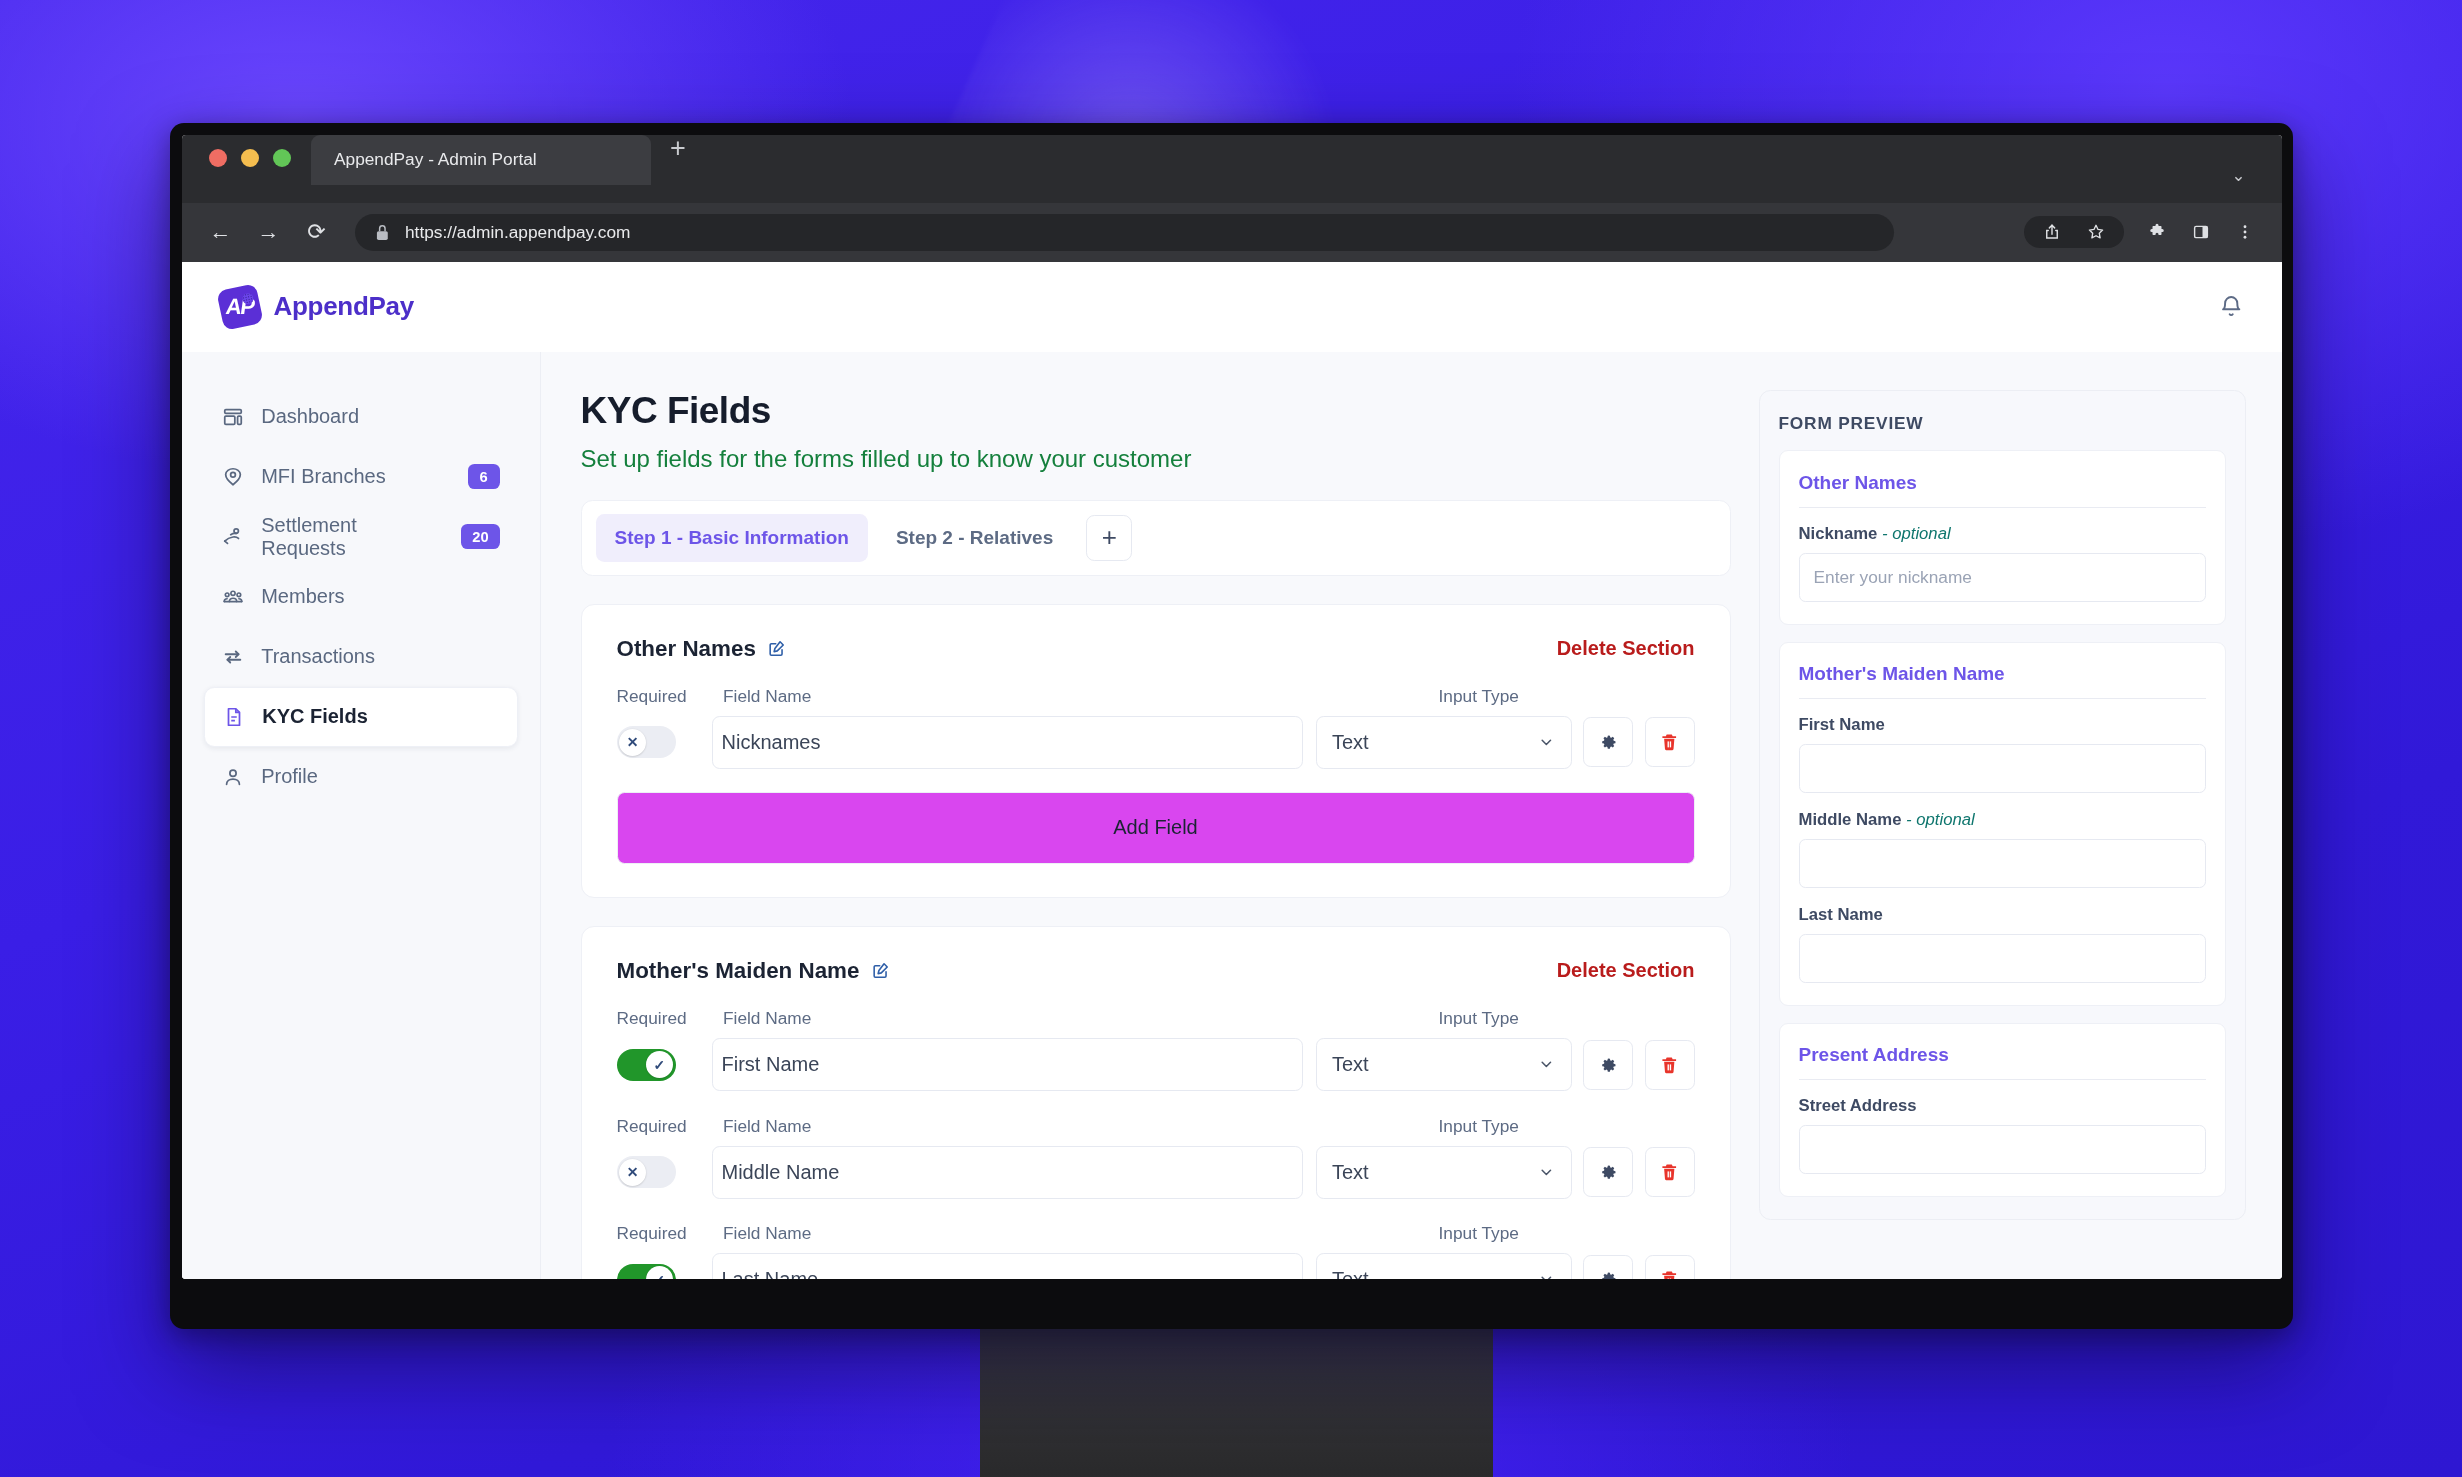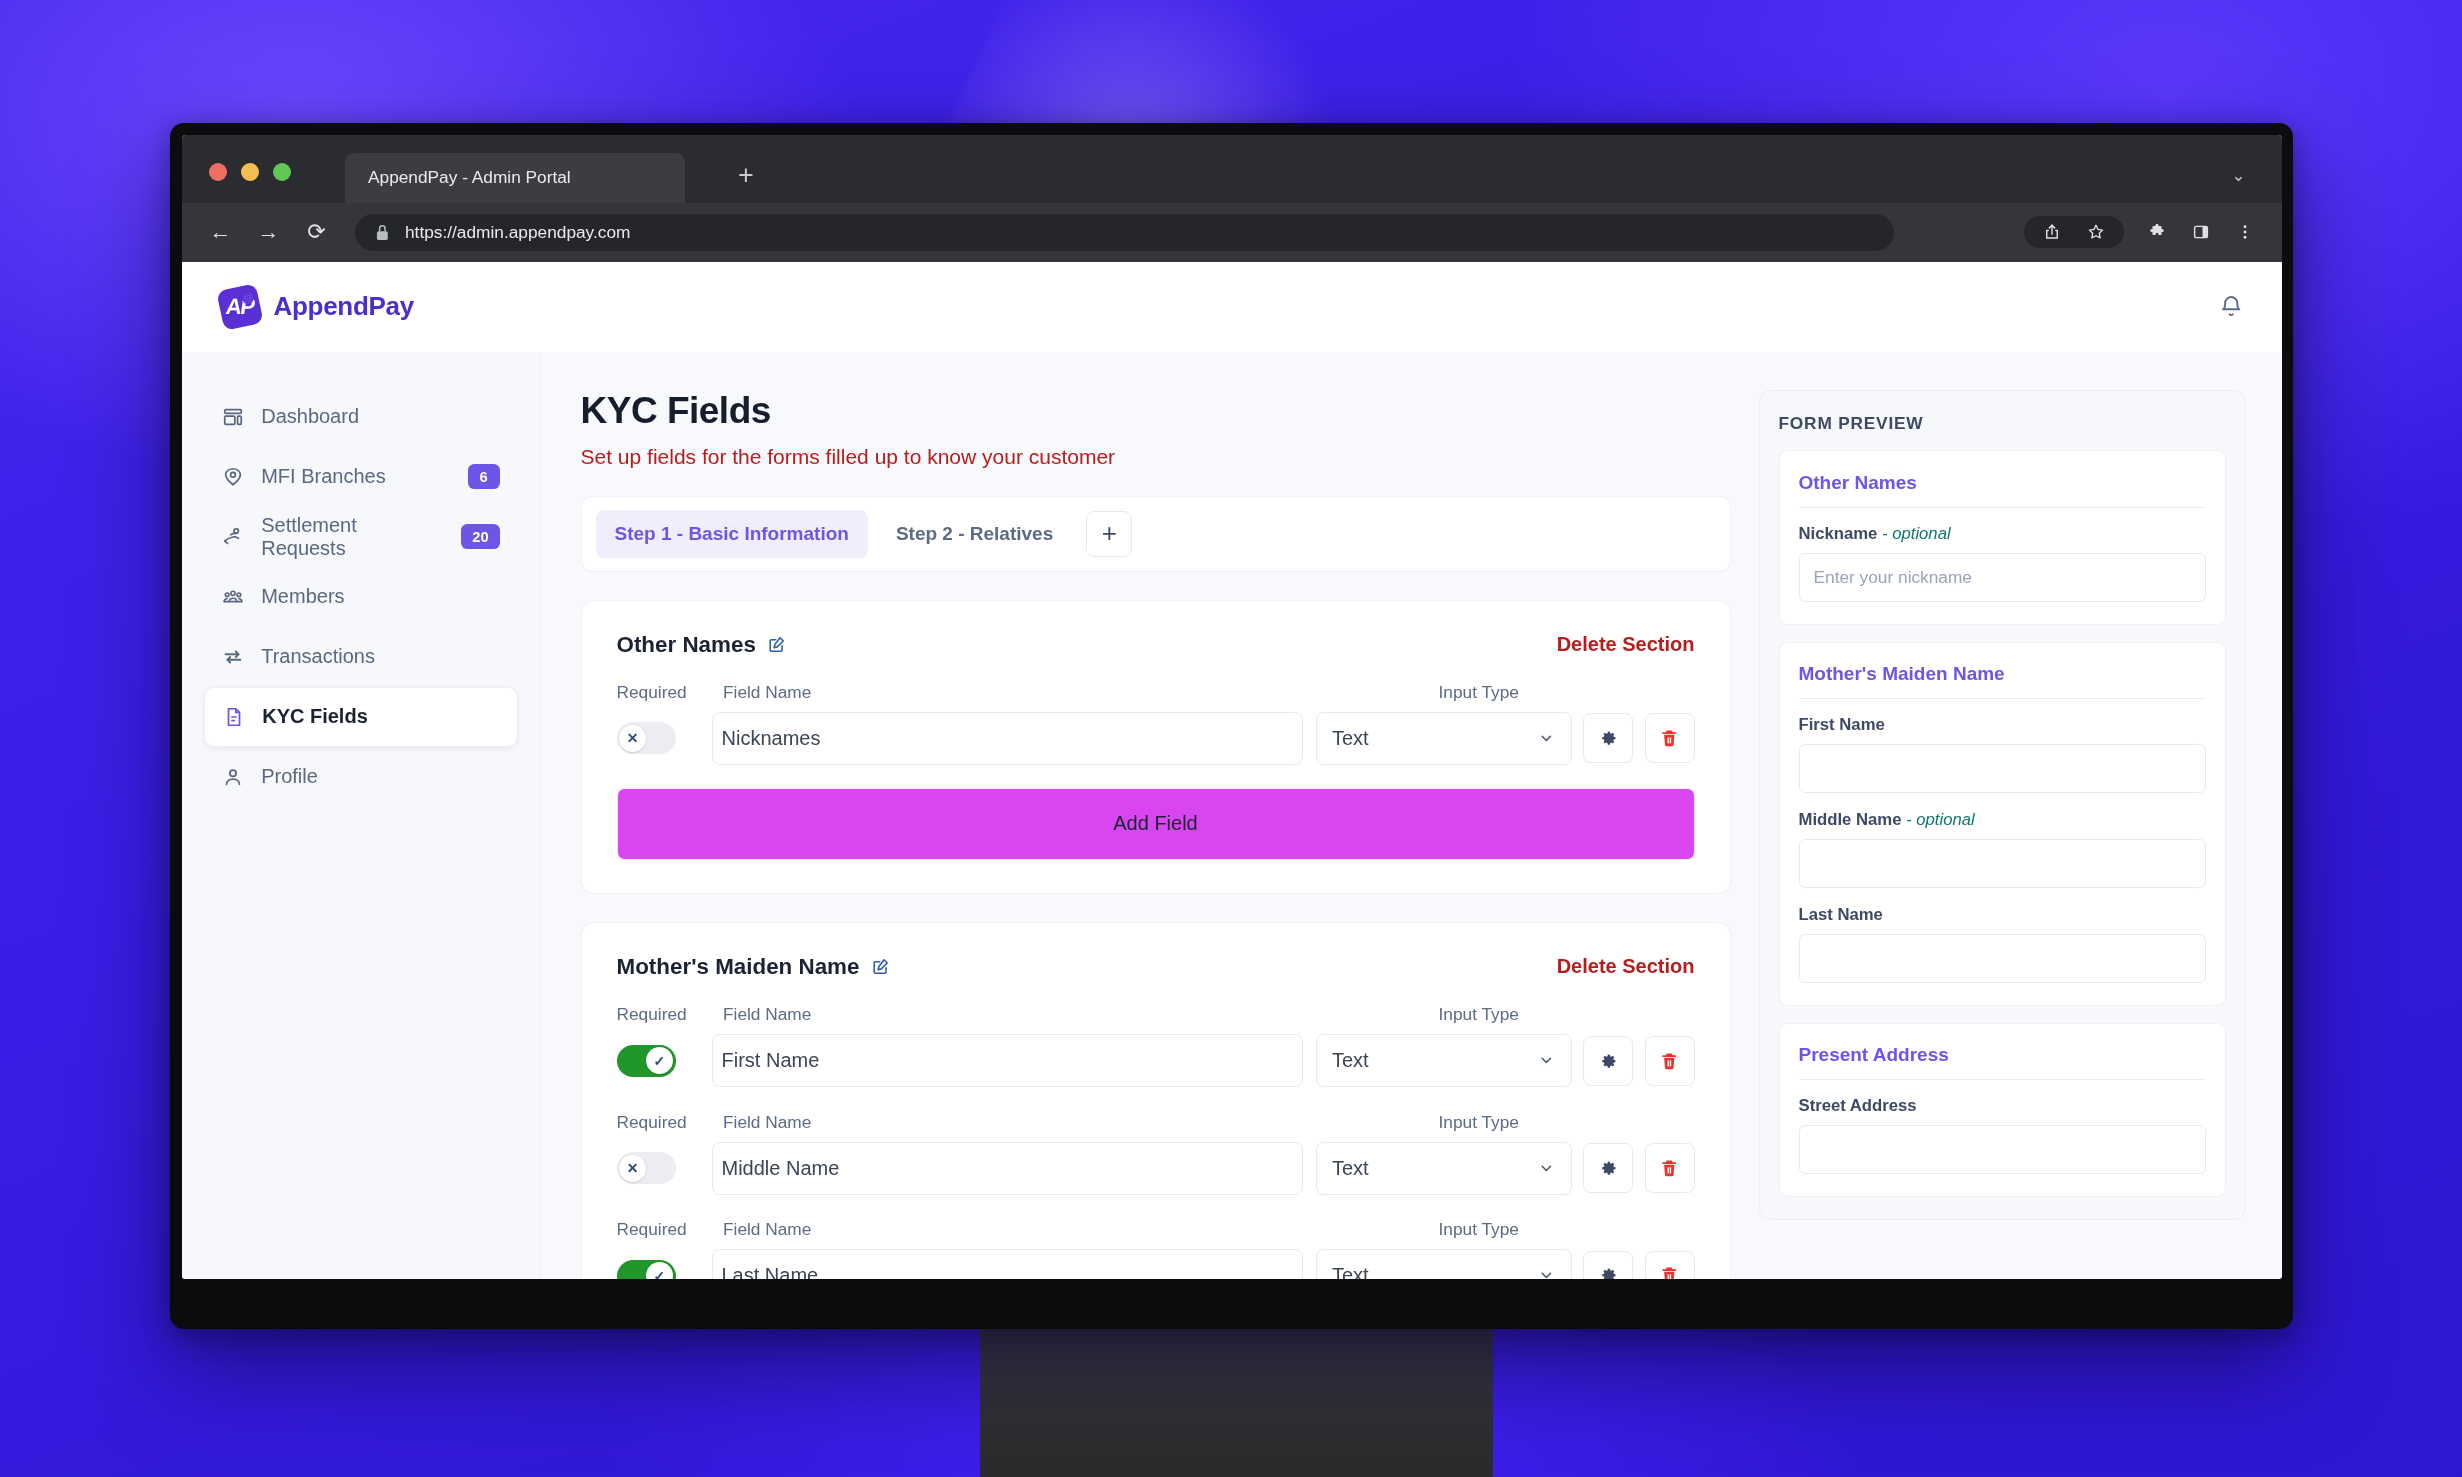--- a/index.html
+++ b/index.html
@@ -61,25 +61,24 @@
     background: #ffffff;
     border-radius: 3.8px;
     overflow: hidden;
     display: flex; flex-direction: column;
   }
 
   
   .tabstrip {
     height: 68px;
     background: #2b2c2f;
-    display: flex; align-items: flex-end;
+    display: flex; 
     padding-left: 27px;
     flex: none;
     position: relative;
-    gap: 34px;
   }
   .traffic { display: flex; gap: 14px; align-items: center; padding-bottom: 22px; margin-right: 20.5px; }
   .dot { width: 18px; height: 18px; border-radius: 50%; }
   .dot.red { background: #ef6d63; }
   .dot.amber { background: #f4bd4f; }
   .dot.green { background: #62c657; }
   .tab {
     height: 50px;
     min-width: 340px;
     background: #3c3d41;
@@ -193,21 +192,21 @@
   
   .main {
     flex: 1;
     padding: 38px 36px 0 40px;
     display: flex; gap: 28px;
     min-width: 0;
     overflow: hidden;
   }
   .col-left { flex: 1; min-width: 0; }
   .page-title { font-size: 37px; font-weight: 700; color: #161d2c; letter-spacing: -0.5px; }
-  .page-sub { font-size: 21px; color: #b91c1c; margin-top: 13px; }
+  .page-sub { font-size: 24px; color: #15803d; margin-top: 13px; }
 
   .tabsbar {
     margin-top: 27px;
     background: #ffffff;
     border-radius: 11.5px;
     padding: 13px 14px;
     display: flex; align-items: center; gap: 9px;
     border: 0.6px solid #eef0f6;
   }
   .step-tab {

